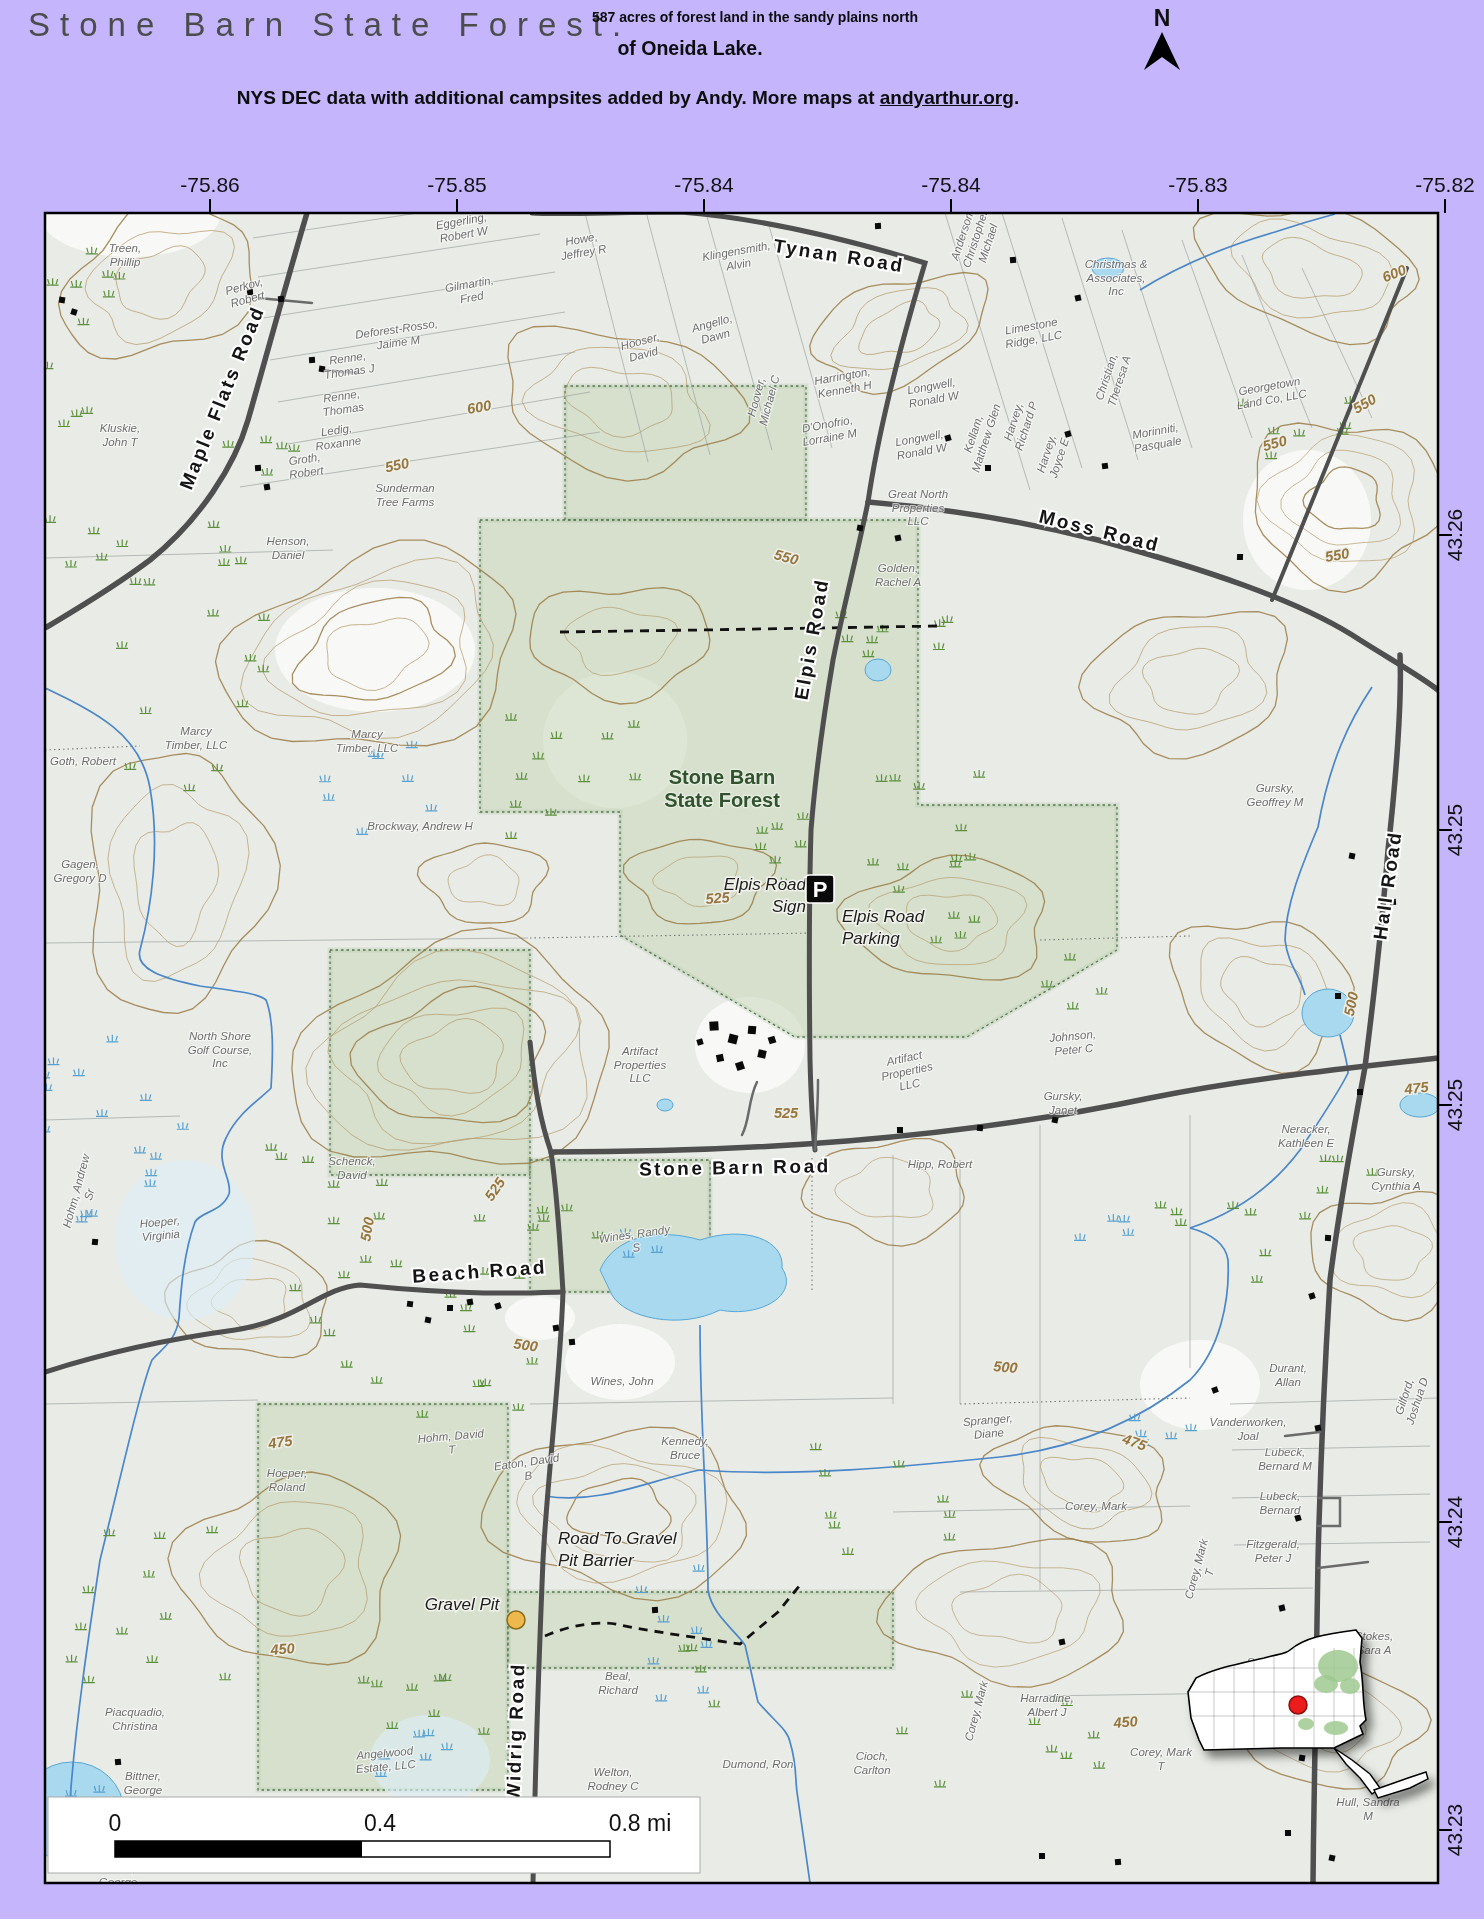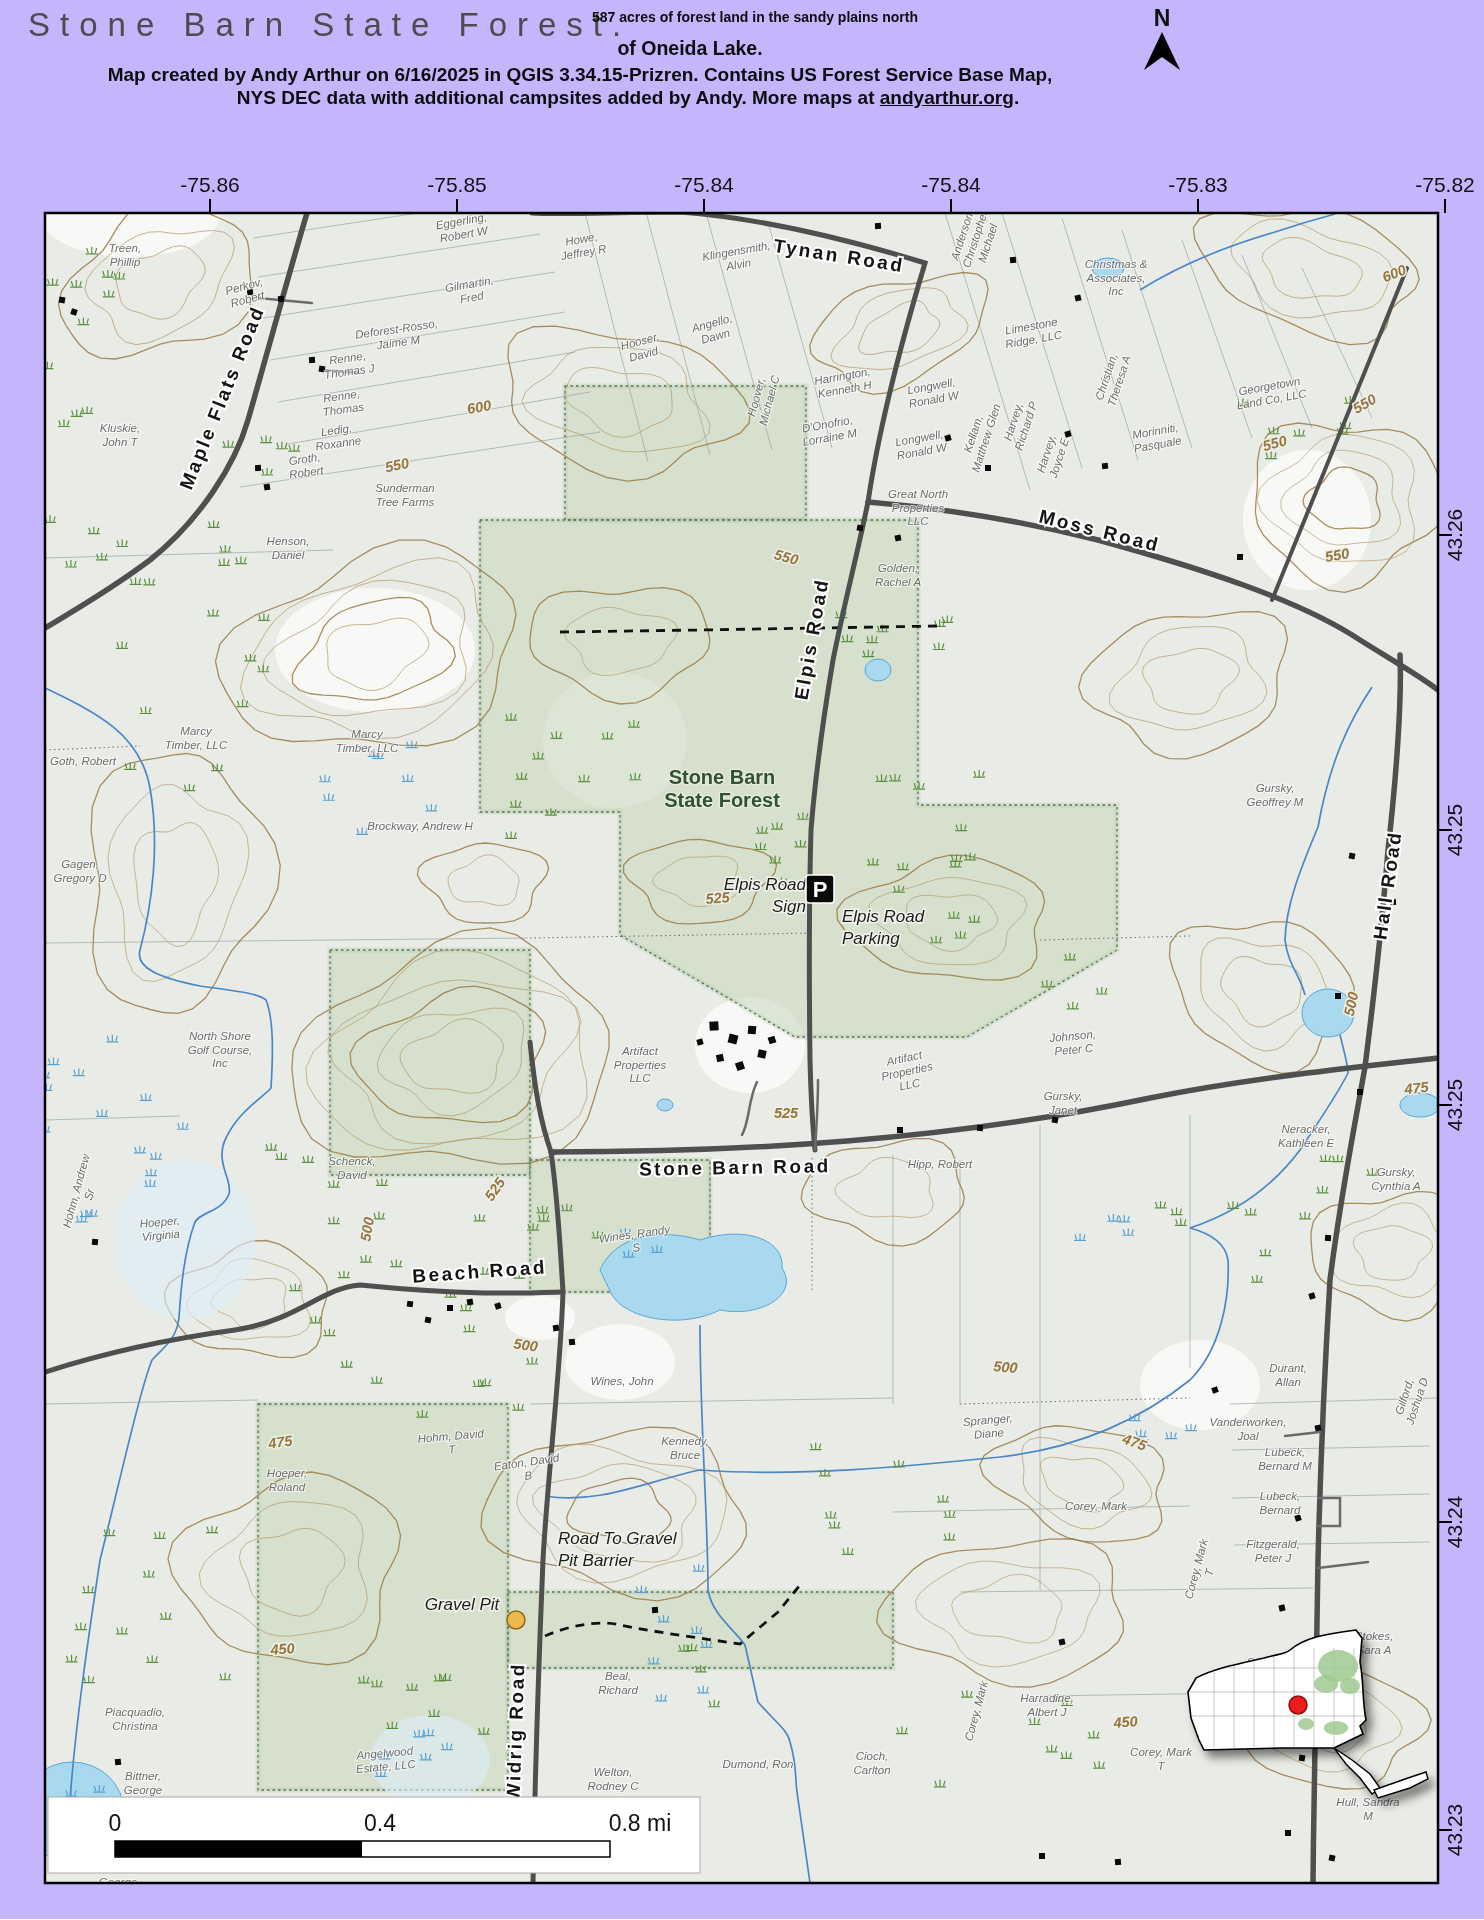--- a/index.html
+++ b/index.html
@@ -24,21 +24,20 @@
   .sblab{font-size:23px;fill:#111;}
 </style>
 </head>
 <body>
 
 <div id="page">
   <div id="header">
     <div id="map-title">Stone Barn State Forest.</div>
     <div class="sub1">587 acres of forest land in the sandy plains north</div>
     <div class="sub2">of Oneida Lake.</div>
-    <div class="credit1">Map created by Andy Arthur on 6/16/2025 in QGIS 3.34.15-Prizren. Contains US Forest Service Base Map,</div>
     <div class="credit2"><span>NYS DEC data with additional campsites added by Andy. More maps at </span><span class="lnk">andyarthur.org</span><span>.</span></div>
   </div>
 
   <svg id="mapsvg" width="1484" height="1920" viewBox="0 0 1484 1920">
     <defs>
       <clipPath id="mapclip">
           <rect x="45" y="213" width="1393" height="1670"></rect>
         </clipPath>
       <clipPath id="nyclip">
           <path id="nyclip-path" d="M2,64 L10,50 C30,40 52,36 78,30 C92,26 100,26 104,22 C118,10 138,6 170,2 L176,10 L174,34 C178,54 176,72 180,92 L174,98 L177,106 L148,120 L96,120 L18,122 L13,112 L5,90 Z"></path>

